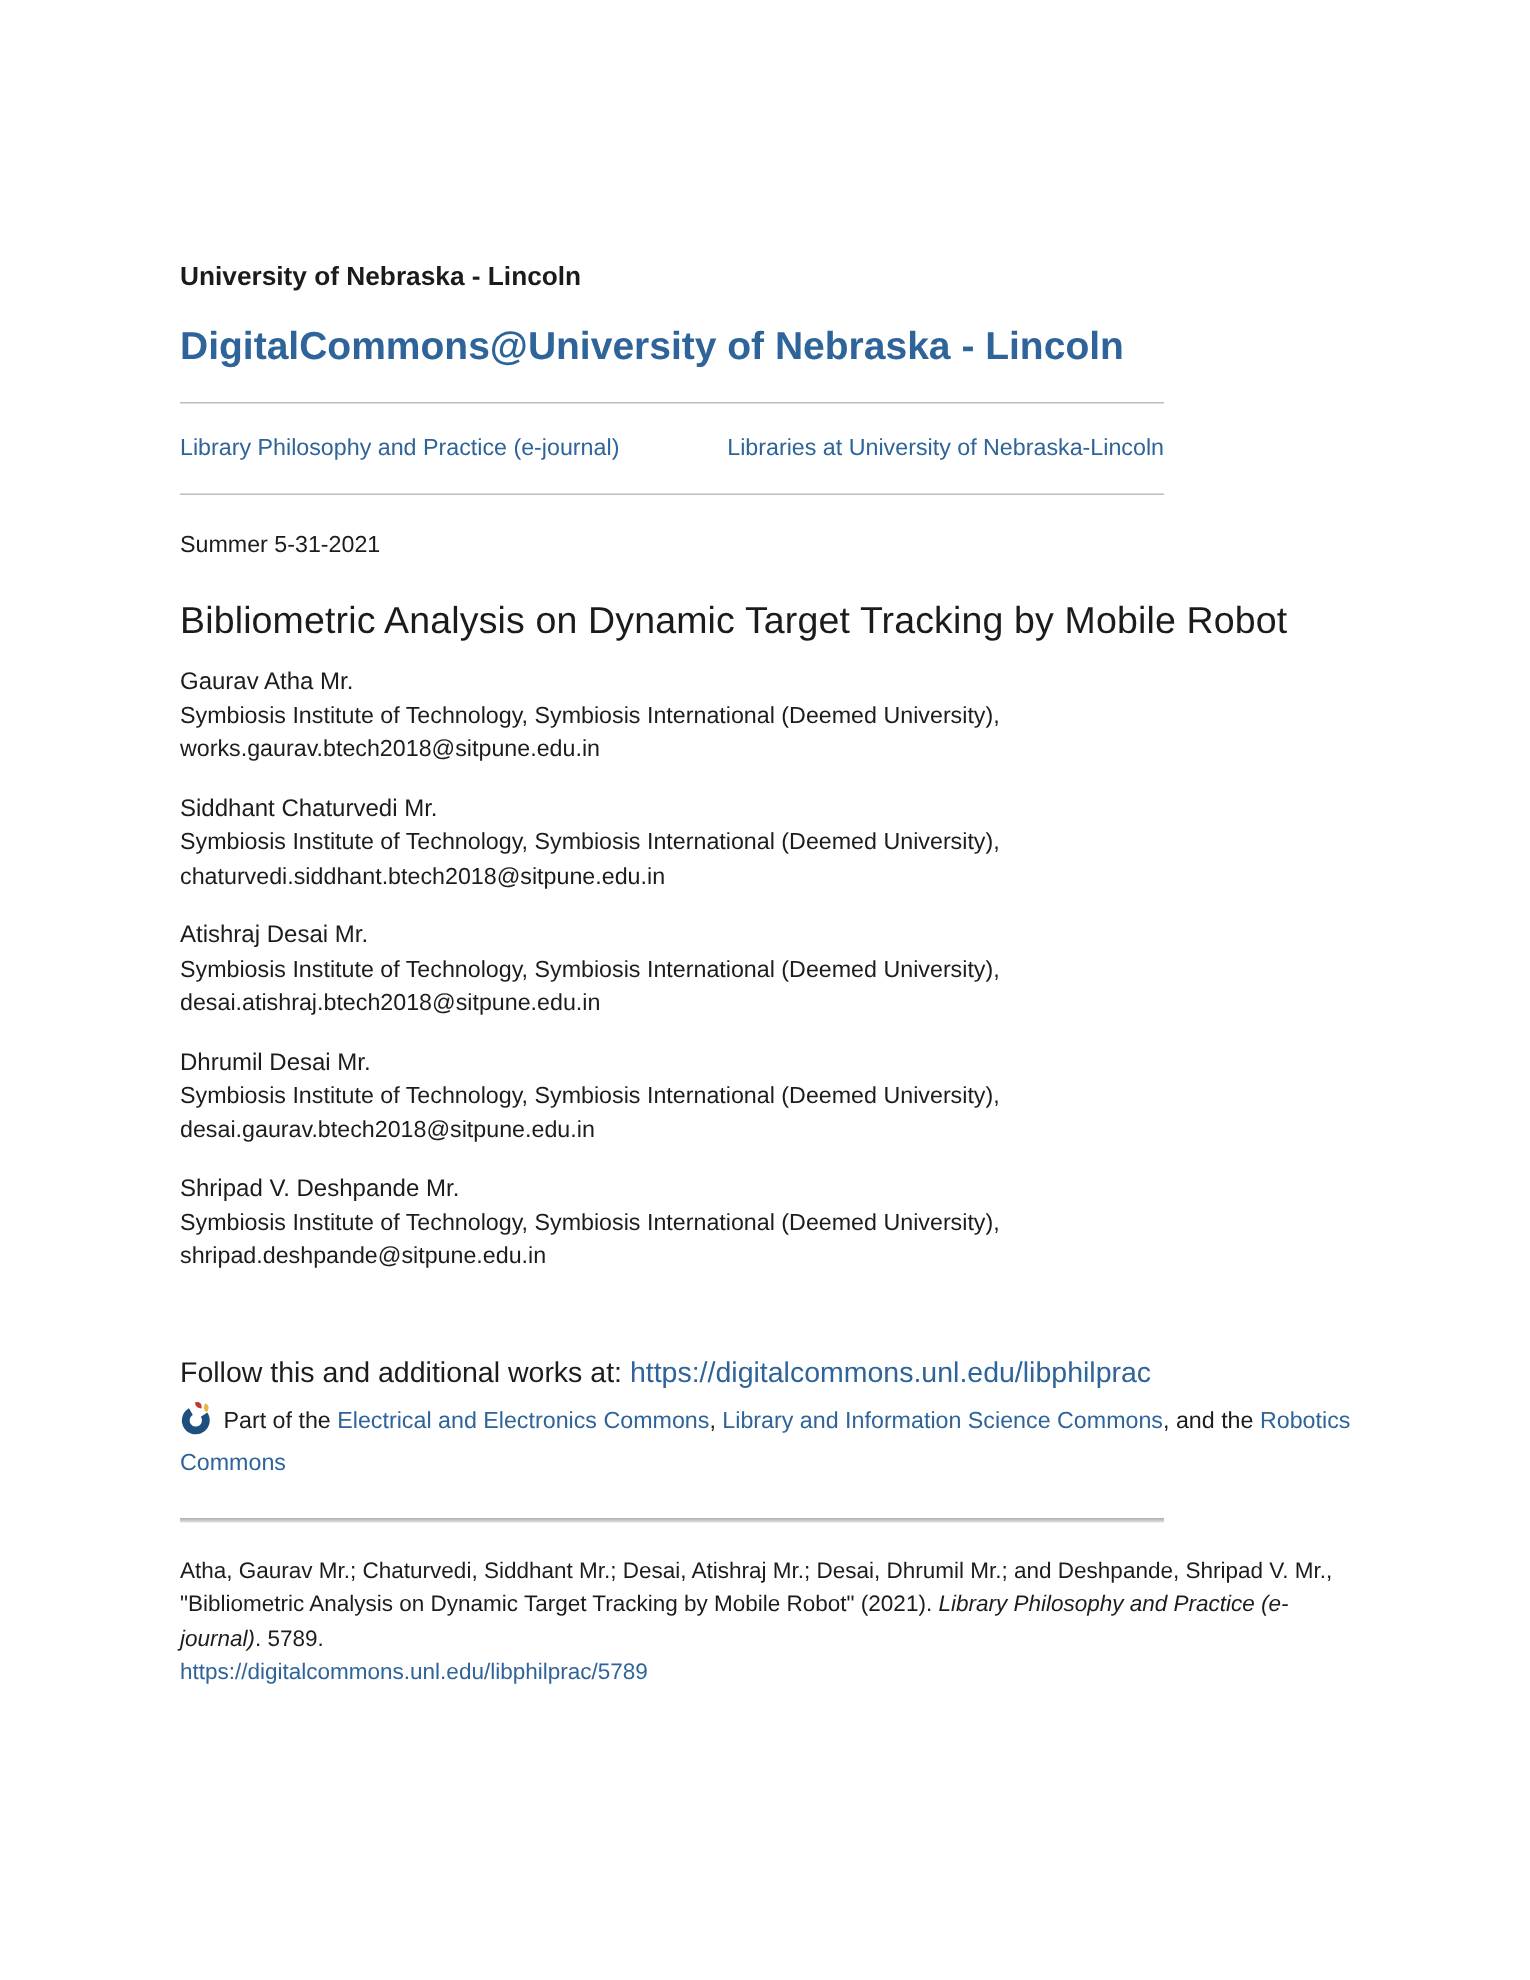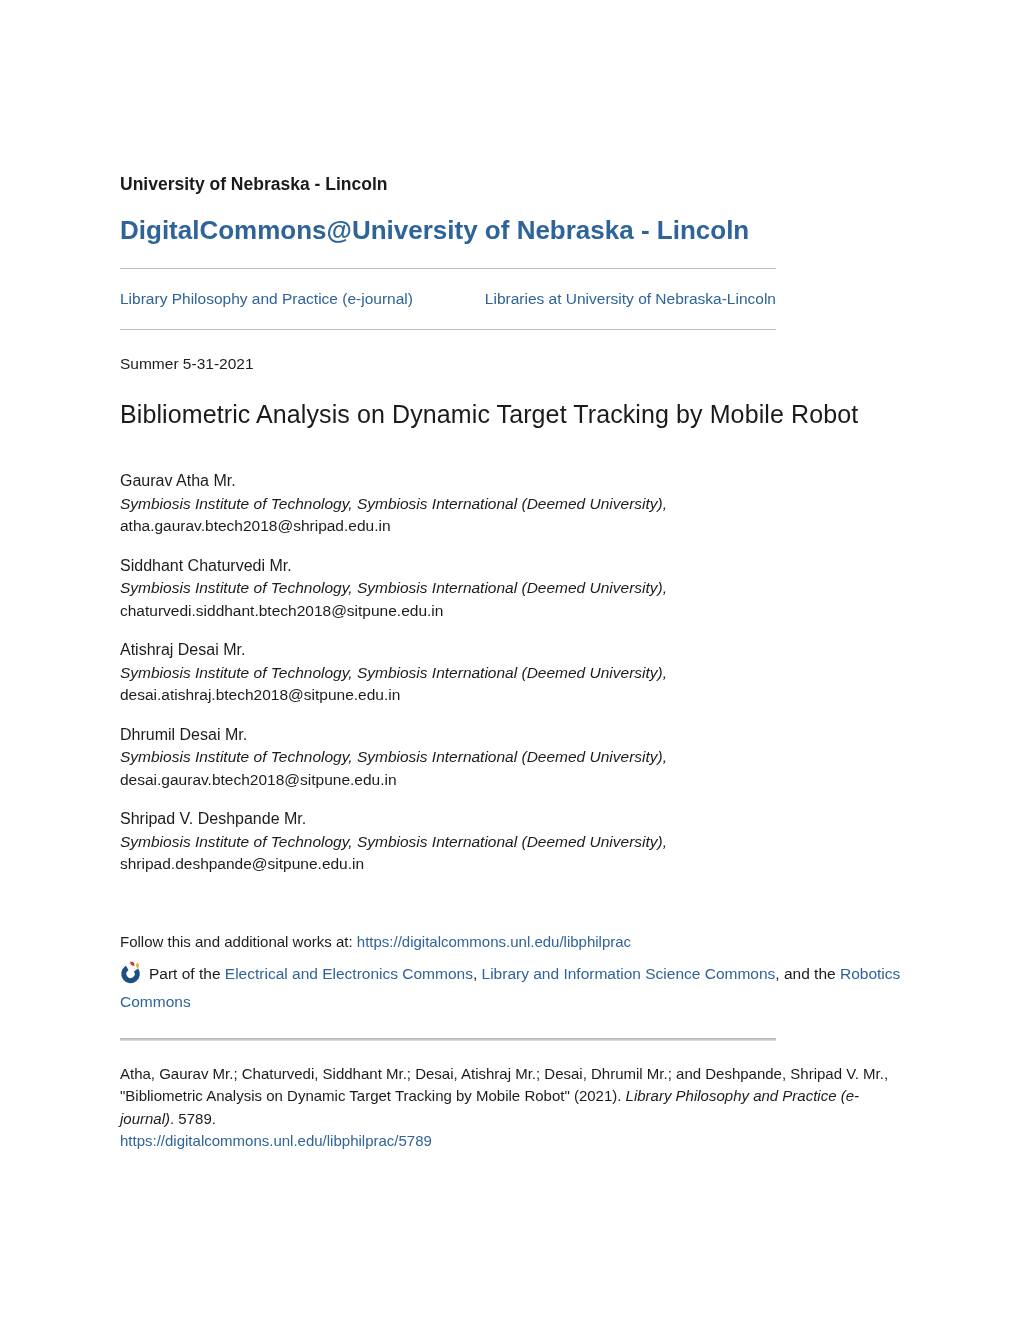--- a/index.html
+++ b/index.html
@@ -35,26 +35,26 @@
     color: #2e6499; text-decoration: none; cursor: pointer;
   }
   .date {
     margin-top: 25px; font-size: 15.5px; line-height: 18px; color: #1c1c1e;
   }
   .title {
     margin: 22px 0 0 0; width: 840px;
     font-size: 25px; font-weight: 400; color: #1b1b1d;
     line-height: 39px; letter-spacing: 0.1px;
   }
-  .authors { margin-top: 36px; }
+  .authors { margin-top: 10px; }
   .author { margin-bottom: 17px; font-size: 15.5px; line-height: 22.5px; }
   .author .name { font-size: 16px; }
-  .author .affil { font-style: italic; }
+  .author .affil { }
   .follow {
-    margin-top: 56px; font-size: 15px; line-height: 20px;
+    margin-top: 56px; font-size: 19px; line-height: 20px;
   }
   .part-of {
     margin-top: 8px; font-size: 15.5px; line-height: 28px; width: 782px;
   }
   .commons-icon { vertical-align: -5px; margin-right: 6px; }
   .divider {
     margin-top: 22px; height: 3px; border: none;
     background: linear-gradient(#adadad, #e3e3e3);
   }
   .citation {
@@ -82,21 +82,21 @@
   <hr class="rule">
 
   <div class="date">Summer 5-31-2021</div>
 
   <h1 class="title">Bibliometric Analysis on Dynamic Target Tracking by Mobile Robot</h1>
 
   <div class="authors">
     <div class="author">
       <div class="name">Gaurav Atha Mr.</div>
       <div class="affil">Symbiosis Institute of Technology, Symbiosis International (Deemed University),</div>
-      <div class="email">atha.gaurav.btech2018@shripad.edu.in</div>
+      <div class="email">works.gaurav.btech2018@sitpune.edu.in</div>
     </div>
     <div class="author">
       <div class="name">Siddhant Chaturvedi Mr.</div>
       <div class="affil">Symbiosis Institute of Technology, Symbiosis International (Deemed University),</div>
       <div class="email">chaturvedi.siddhant.btech2018@sitpune.edu.in</div>
     </div>
     <div class="author">
       <div class="name">Atishraj Desai Mr.</div>
       <div class="affil">Symbiosis Institute of Technology, Symbiosis International (Deemed University),</div>
       <div class="email">desai.atishraj.btech2018@sitpune.edu.in</div>

